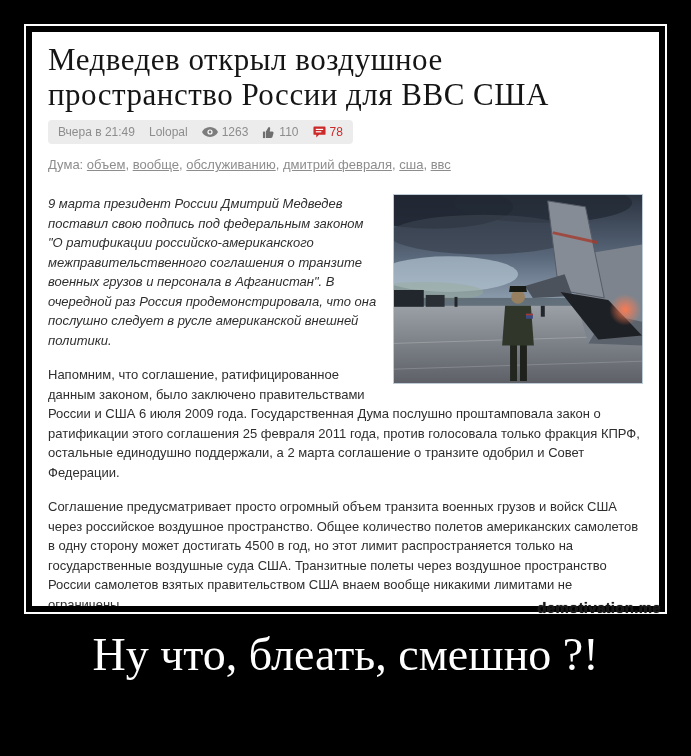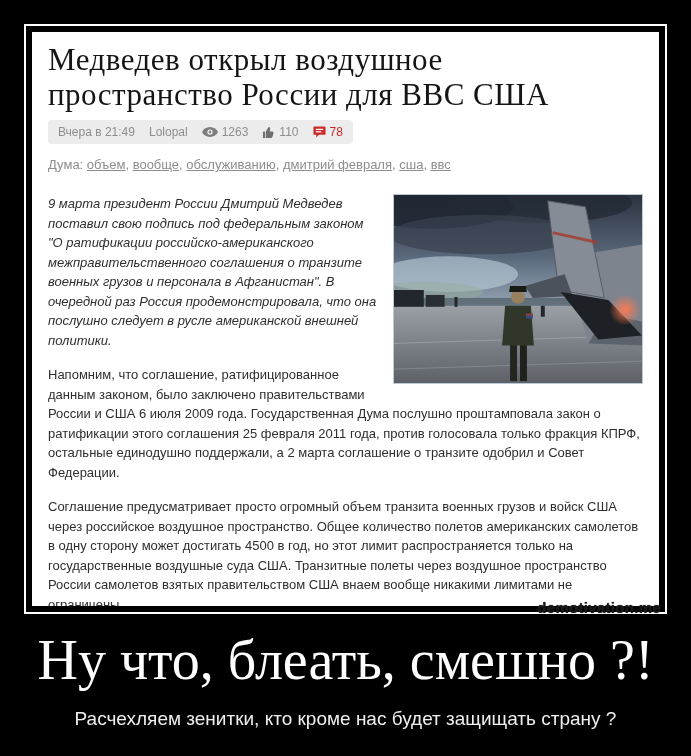--- a/index.html
+++ b/index.html
@@ -65,21 +65,21 @@
     position:absolute; right:30px; top:599px;
     font-size:15px; font-weight:bold; color:#161616;
     letter-spacing:.3px;
     text-shadow:0 0 1px #3a3a3a;
     z-index:5;
   }
   
   .caption { position:absolute; left:0; top:630px; width:691px; text-align:center; }
   .caption-title {
     font-family:"Liberation Serif", serif;
-    font-size:56px; font-weight:400; color:#ffffff;
+    font-size:46px; font-weight:400; color:#ffffff;
     line-height:1.1;
   }
   .caption-sub {
     margin-top:16px;
     font-size:19px; color:#efefef;
   }
 </style>
 </head>
 <body>
 
@@ -185,14 +185,13 @@
       <p>Соглашение предусматривает просто огромный объем транзита военных грузов и войск США через российское воздушное пространство. Общее количество полетов американских самолетов в одну сторону может достигать 4500 в год, но этот лимит распространяется только на государственные воздушные суда США. Транзитные полеты через воздушное пространство России самолетов взятых правительством США внаем вообще никакими лимитами не ограничены.</p>
     </div>
 
   </div>
 </div>
 
 <div class="watermark">demotivation.me</div>
 
 <div class="caption">
   <div class="caption-title">Ну что, блеать, смешно ?!</div>
-  <div class="caption-sub">Расчехляем зенитки, кто кроме нас будет защищать страну ?</div>
 </div>
 
 </body></html>

